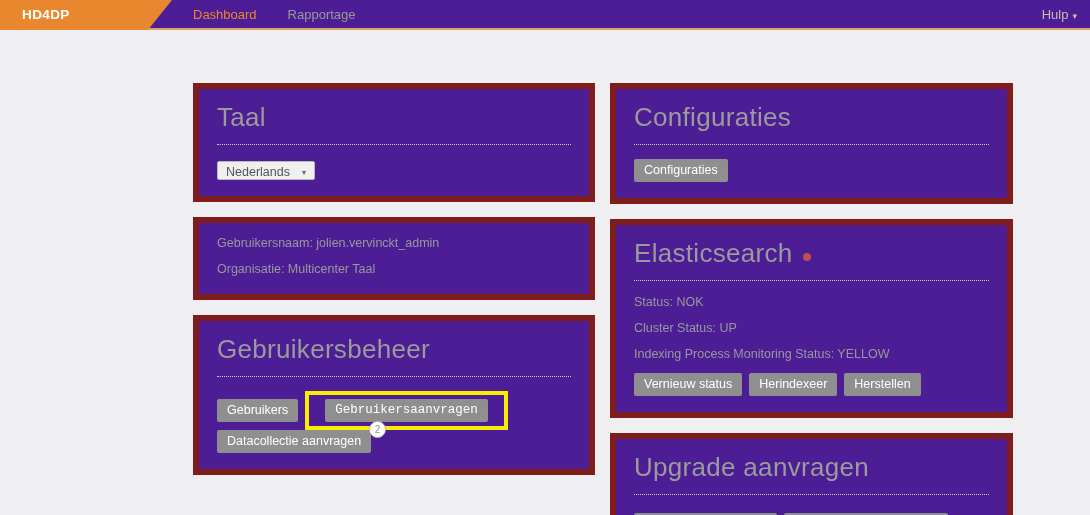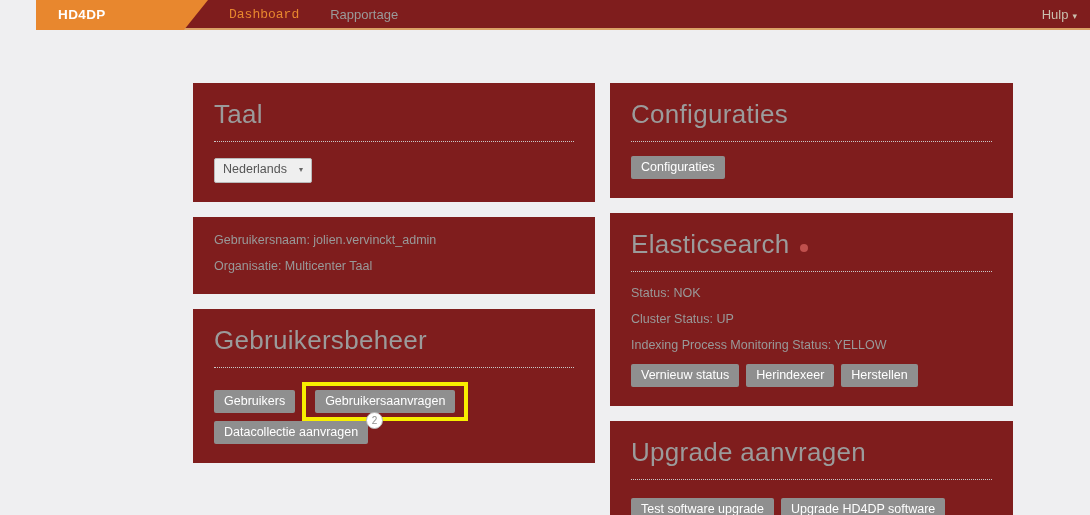--- a/index.html
+++ b/index.html
@@ -8,63 +8,62 @@
     font-family: "Liberation Sans", "DejaVu Sans", sans-serif;
     background: #efeff1;
     overflow: hidden;
   }
   .page { width: 1090px; height: 515px; position: relative; }
 
   
   .navbar {
     position: relative;
     height: 30px;
-    background: #7f1d1d;
+    background: #4c1d95;
     border-bottom: 2px solid #dba166;
-    margin-left: 36px;
   }
   .brand {
     position: absolute; left: 0; top: 0;
     width: 172px; height: 30px;
     background: #e8872e;
     clip-path: polygon(0 0, 100% 0, 86% 100%, 0 100%);
     color: #ffffff;
     font-weight: bold;
     font-size: 13.5px;
     letter-spacing: 0.4px;
     line-height: 30px;
     padding-left: 22px;
   }
   .nav-tabs {
     position: absolute; left: 193px; top: 0;
     display: flex; gap: 31px;
     line-height: 30px; font-size: 13px;
   }
   .nav-tab { color: #9a9a9a; cursor: pointer; }
-  .nav-tab.active { color: #e8872e; font-family: Liberation Mono, monospace; }
+  .nav-tab.active { color: #e8872e; }
   .nav-help {
     position: absolute; right: 13px; top: 0;
     line-height: 30px; font-size: 13px;
     color: #c9bfae; cursor: pointer;
   }
   .nav-help .caret { font-size: 9px; margin-left: 4px; }
 
   
   .content {
     display: flex; gap: 15px;
     padding: 53px 0 0 193px;
     align-items: flex-start;
   }
   .col { display: flex; flex-direction: column; gap: 15px; }
   .col-left  { width: 402px; }
   .col-right { width: 403px; }
 
   .card {
-    background: #7f1d1d;
-    border: 3px solid #7f1d1d;
+    background: #4c1d95;
+    border: 6px solid #7f1d1d;
     padding: 13px 18px 16px 18px;
   }
   .card-title {
     font-size: 26px;
     font-weight: 300;
     color: #9b9b9b;
     letter-spacing: 0.3px;
     padding-bottom: 11px;
     border-bottom: 1px dotted #c9c9c9;
     margin-bottom: 14px;
@@ -79,21 +78,21 @@
 
   .body-line { font-size: 12.5px; color: #999999; margin-bottom: 12px; }
   .body-line:last-child { margin-bottom: 2px; }
 
   
   .select {
     display: inline-flex; align-items: center; gap: 12px;
     background: #efefef;
     border: 1px solid #b9b9b9;
     border-radius: 2px;
-    padding: 3px 8px 6px 8px;
+    padding: 3px 8px 0 8px;
     font-size: 12.5px; color: #555555;
     cursor: pointer;
     margin-top: 2px;
   }
   .select .chev { font-size: 8px; color: #666; }
 
   
   .btn-row { display: flex; align-items: center; flex-wrap: wrap; }
   .btn {
     background: #8f8f8f;
@@ -104,23 +103,24 @@
     font-size: 12.5px;
     padding: 4px 10px 5px 10px;
     margin-right: 7px;
     white-space: nowrap;
     cursor: pointer;
   }
   .btn:last-child { margin-right: 0; }
 
   .highlight-box {
     border: 4px solid #f8ee00;
-    padding: 4px 9px;
+    padding: 4px 16px;
     display: inline-flex;
     margin-right: 7px;
+    font-family: Liberation Mono, monospace;
   }
   .highlight-box .btn { margin-right: 0; }
 
   .badge-wrap { position: relative; display: inline-flex; }
   .badge {
     position: absolute; top: -9px; right: -8px;
     width: 17px; height: 17px;
     background: #ffffff;
     border: 1px solid #b5b5b5;
     border-radius: 50%;

